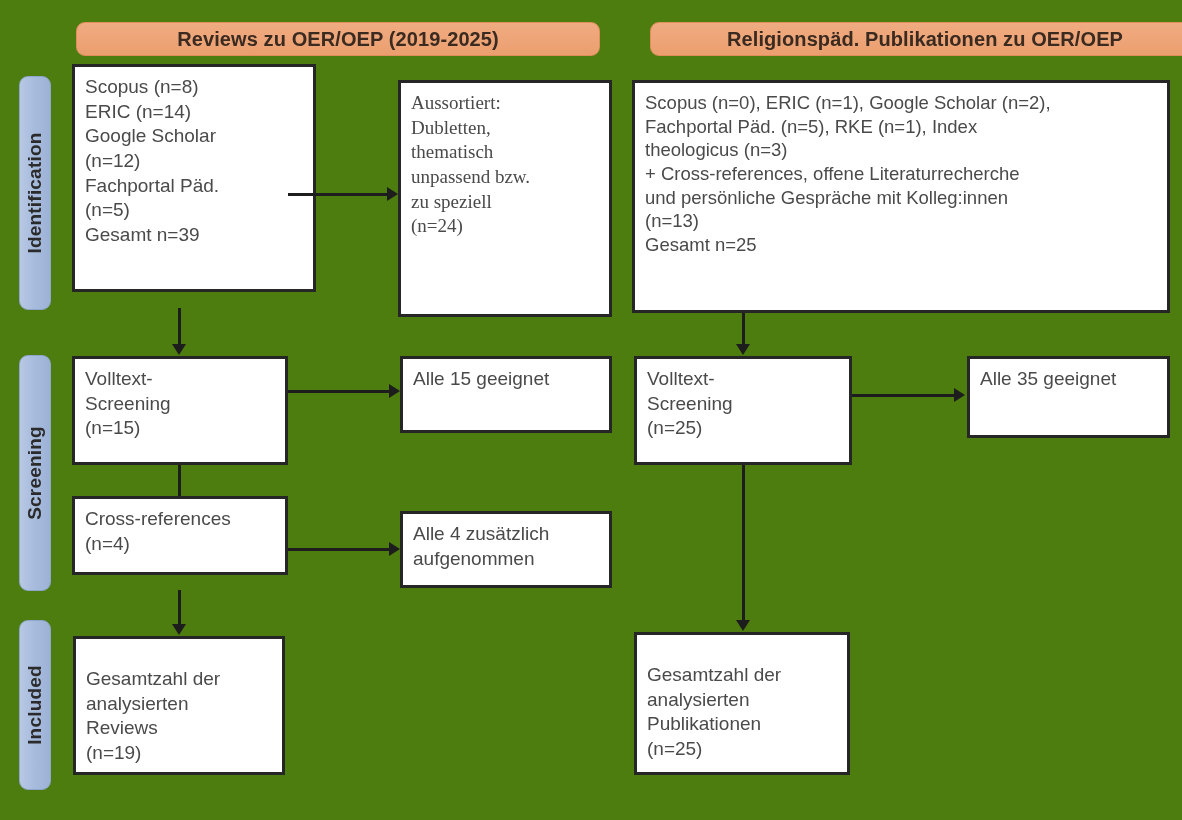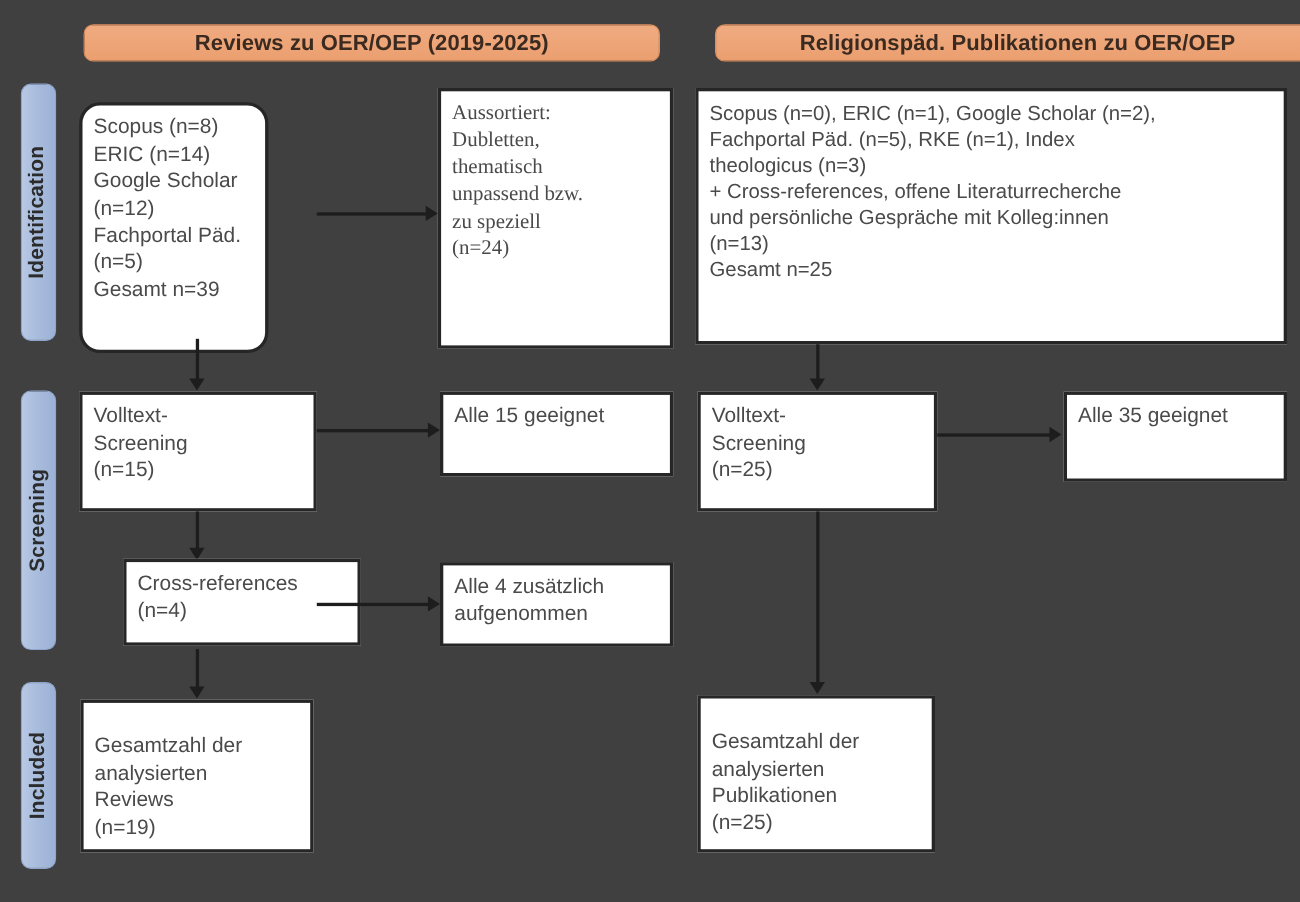--- a/index.html
+++ b/index.html
@@ -7,21 +7,21 @@
     padding: 0;
     background: #ffffff;
   }
   body {
     font-family: "Liberation Sans", sans-serif;
   }
   #diagram {
     position: relative;
     width: 1182px;
     height: 820px;
-    background: #404040;
+    background: #4d7c0f;
     overflow: hidden;
   }
 
   
   .stage-header {
     position: absolute;
     background: #ecA579;
     background: linear-gradient(180deg, #f0ab81 0%, #eb9f6f 100%);
     border: 1px solid #e08f5c;
     border-radius: 9px;
@@ -116,21 +116,21 @@
   </div>
 
   <div class="phase-tab" style="left:19px; top:355px; width:32px; height:236px;">
     <span class="phase-tab-label">Screening</span>
   </div>
 
   <div class="phase-tab" style="left:19px; top:620px; width:32px; height:170px;">
     <span class="phase-tab-label">Included</span>
   </div>
 
-  <div class="flow-box" style="left:72px; top:93px; width:172px; height:228px;border-radius:19px;">Scopus (n=8)
+  <div class="flow-box" style="left:72px; top:64px; width:244px; height:228px;">Scopus (n=8)
 ERIC (n=14)
 Google Scholar
 (n=12)
 Fachportal Päd.
 (n=5)
 Gesamt n=39</div>
 
   <div class="flow-box" style="left:398px; top:80px; width:214px; height:237px;font-family:Liberation Serif, serif;">Aussortiert:
 Dubletten,
 thematisch
@@ -149,21 +149,21 @@
 (n=15)</div>
 
   <div class="flow-box" style="left:400px; top:356px; width:212px; height:77px;">Alle 15 geeignet</div>
 
   <div class="conn conn-h" style="left:288px; top:390px; width:102px;"></div>
   <div class="arrow-right" style="left:389px; top:384px;"></div>
 
   <div class="conn conn-v" style="left:178px; top:465px; width:3px; height:35px;"></div>
   <div class="arrow-down" style="left:172px; top:498px;"></div>
 
-  <div class="flow-box" style="left:72px; top:508px; width:216px; height:79px;margin-left:40px;">Cross-references
+  <div class="flow-box" style="left:72px; top:496px; width:216px; height:79px;">Cross-references
 (n=4)</div>
 
   <div class="flow-box" style="left:400px; top:511px; width:212px; height:77px;">Alle 4 zusätzlich
 aufgenommen</div>
 
   <div class="conn conn-h" style="left:288px; top:548px; width:102px;"></div>
   <div class="arrow-right" style="left:389px; top:542px;"></div>
 
   <div class="conn conn-v" style="left:178px; top:590px; width:3px; height:38px;"></div>
   <div class="arrow-down" style="left:172px; top:624px;"></div>

